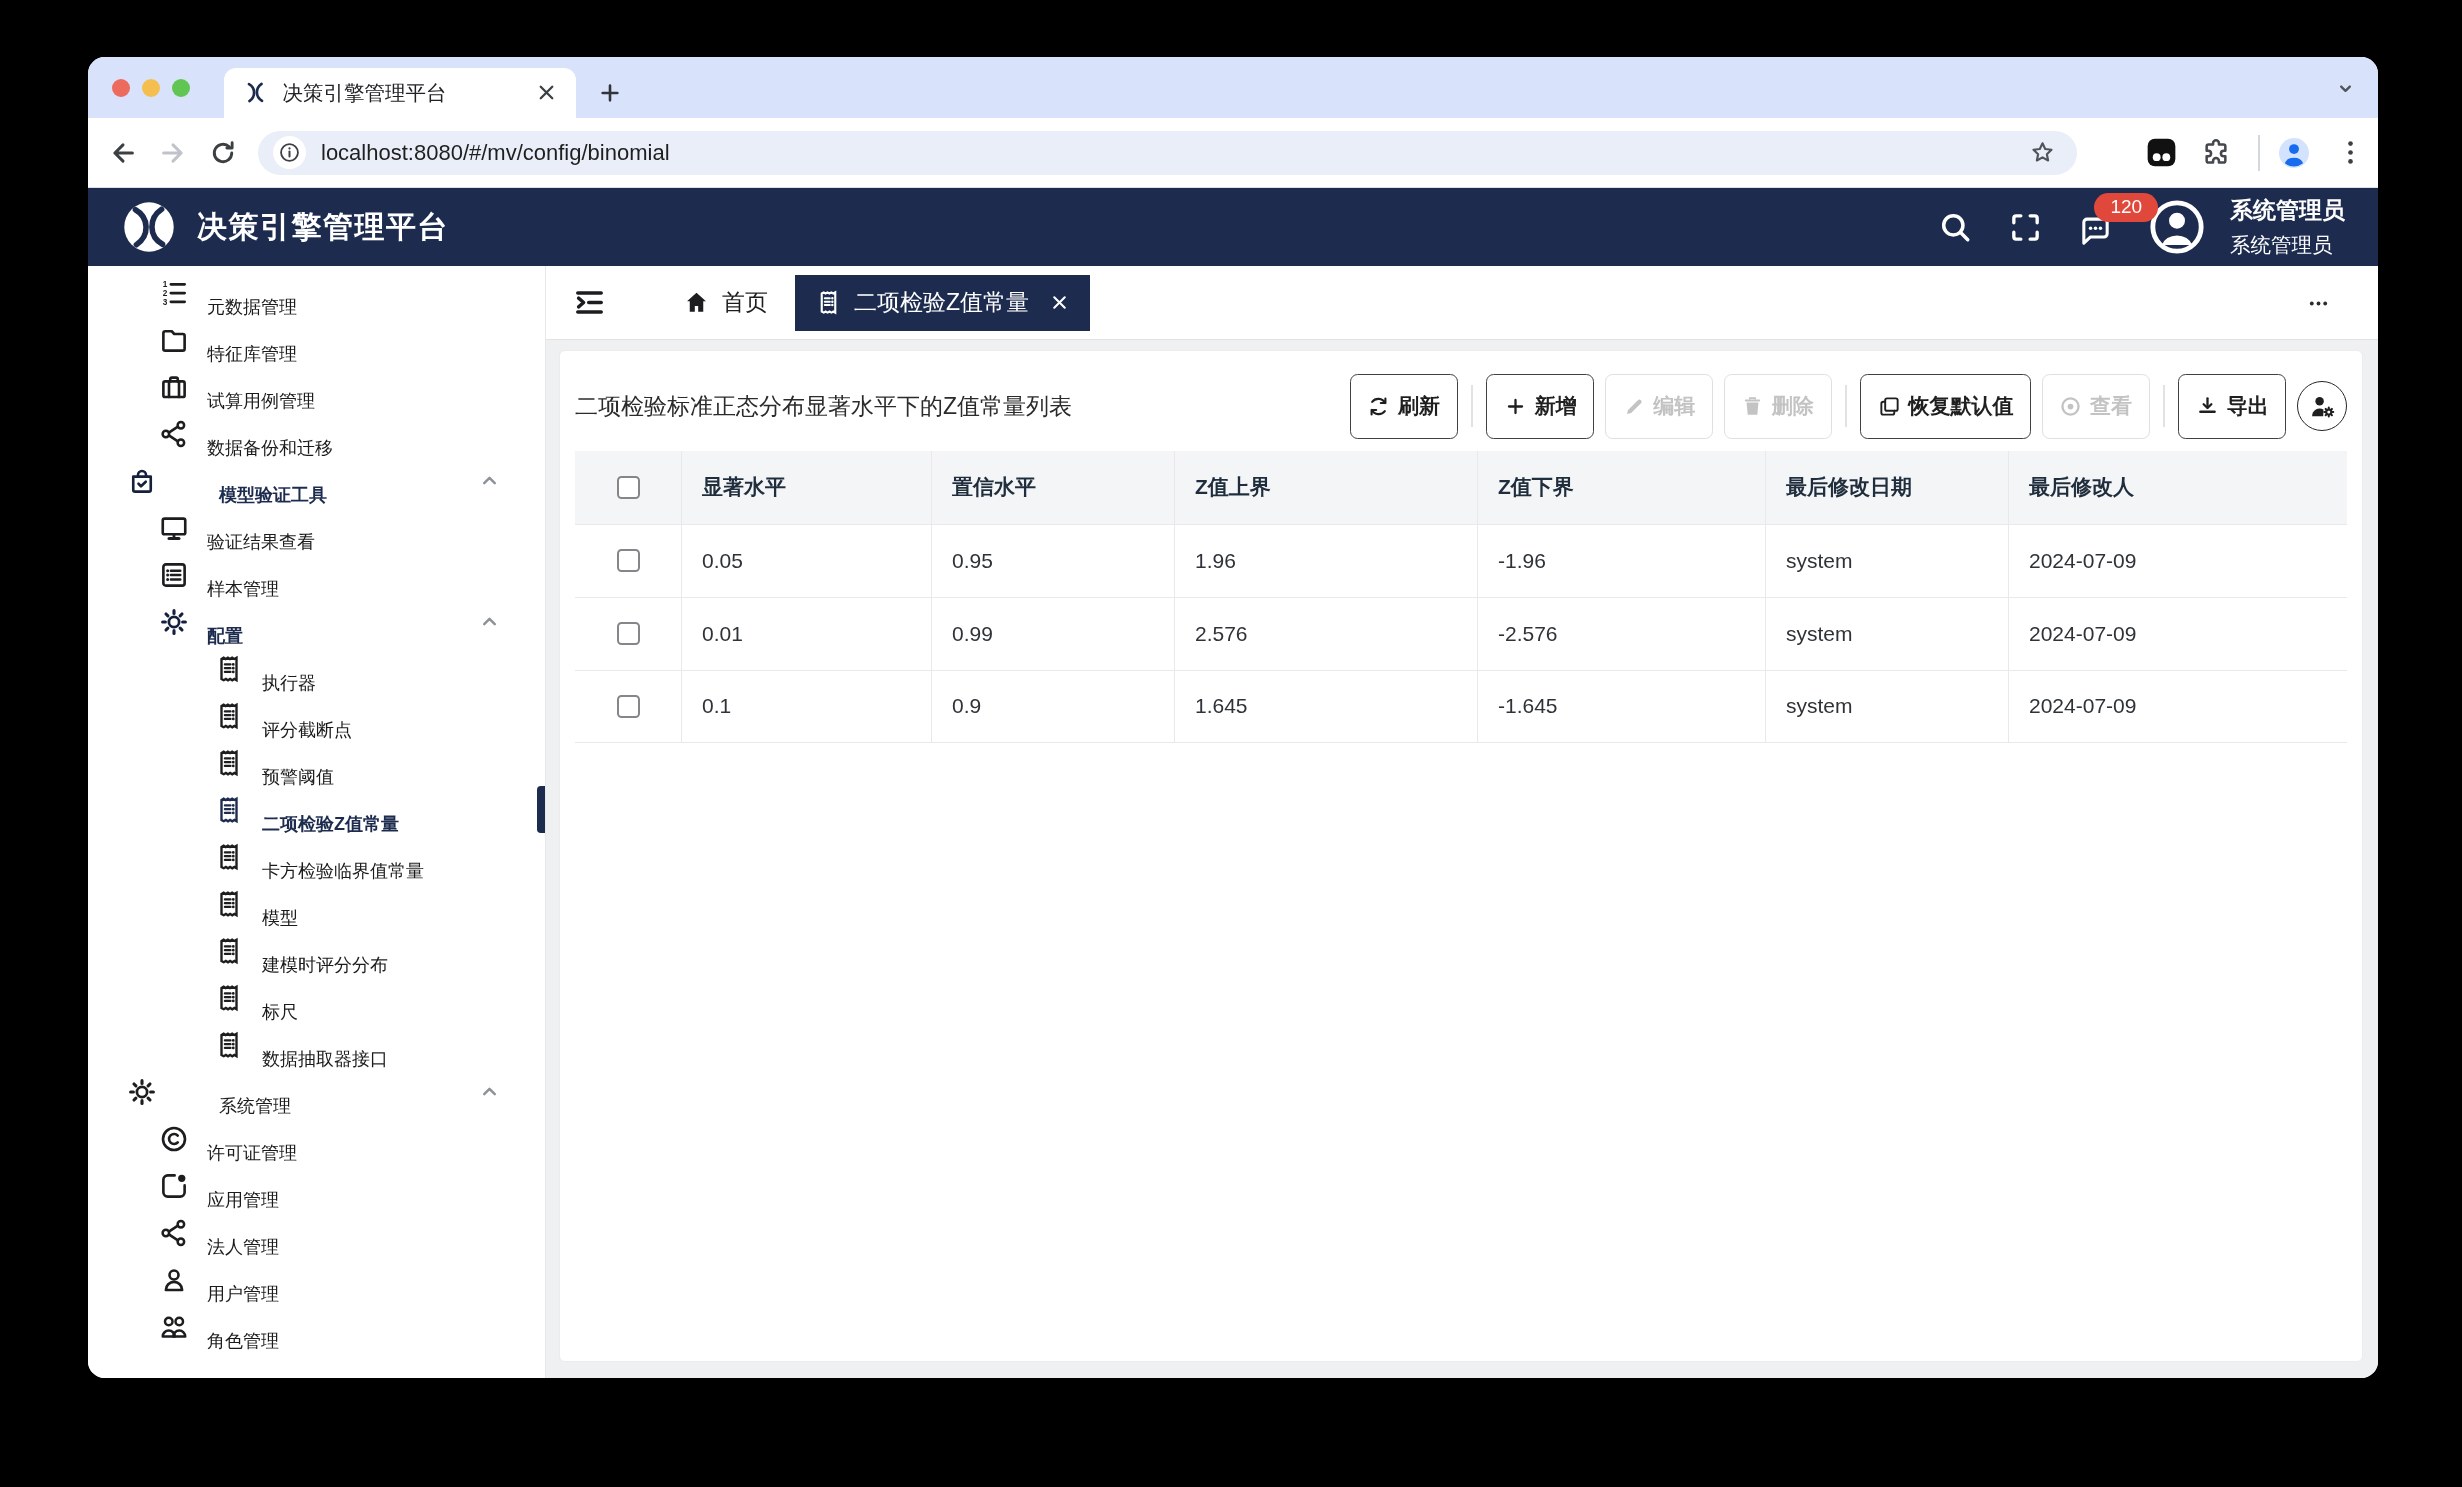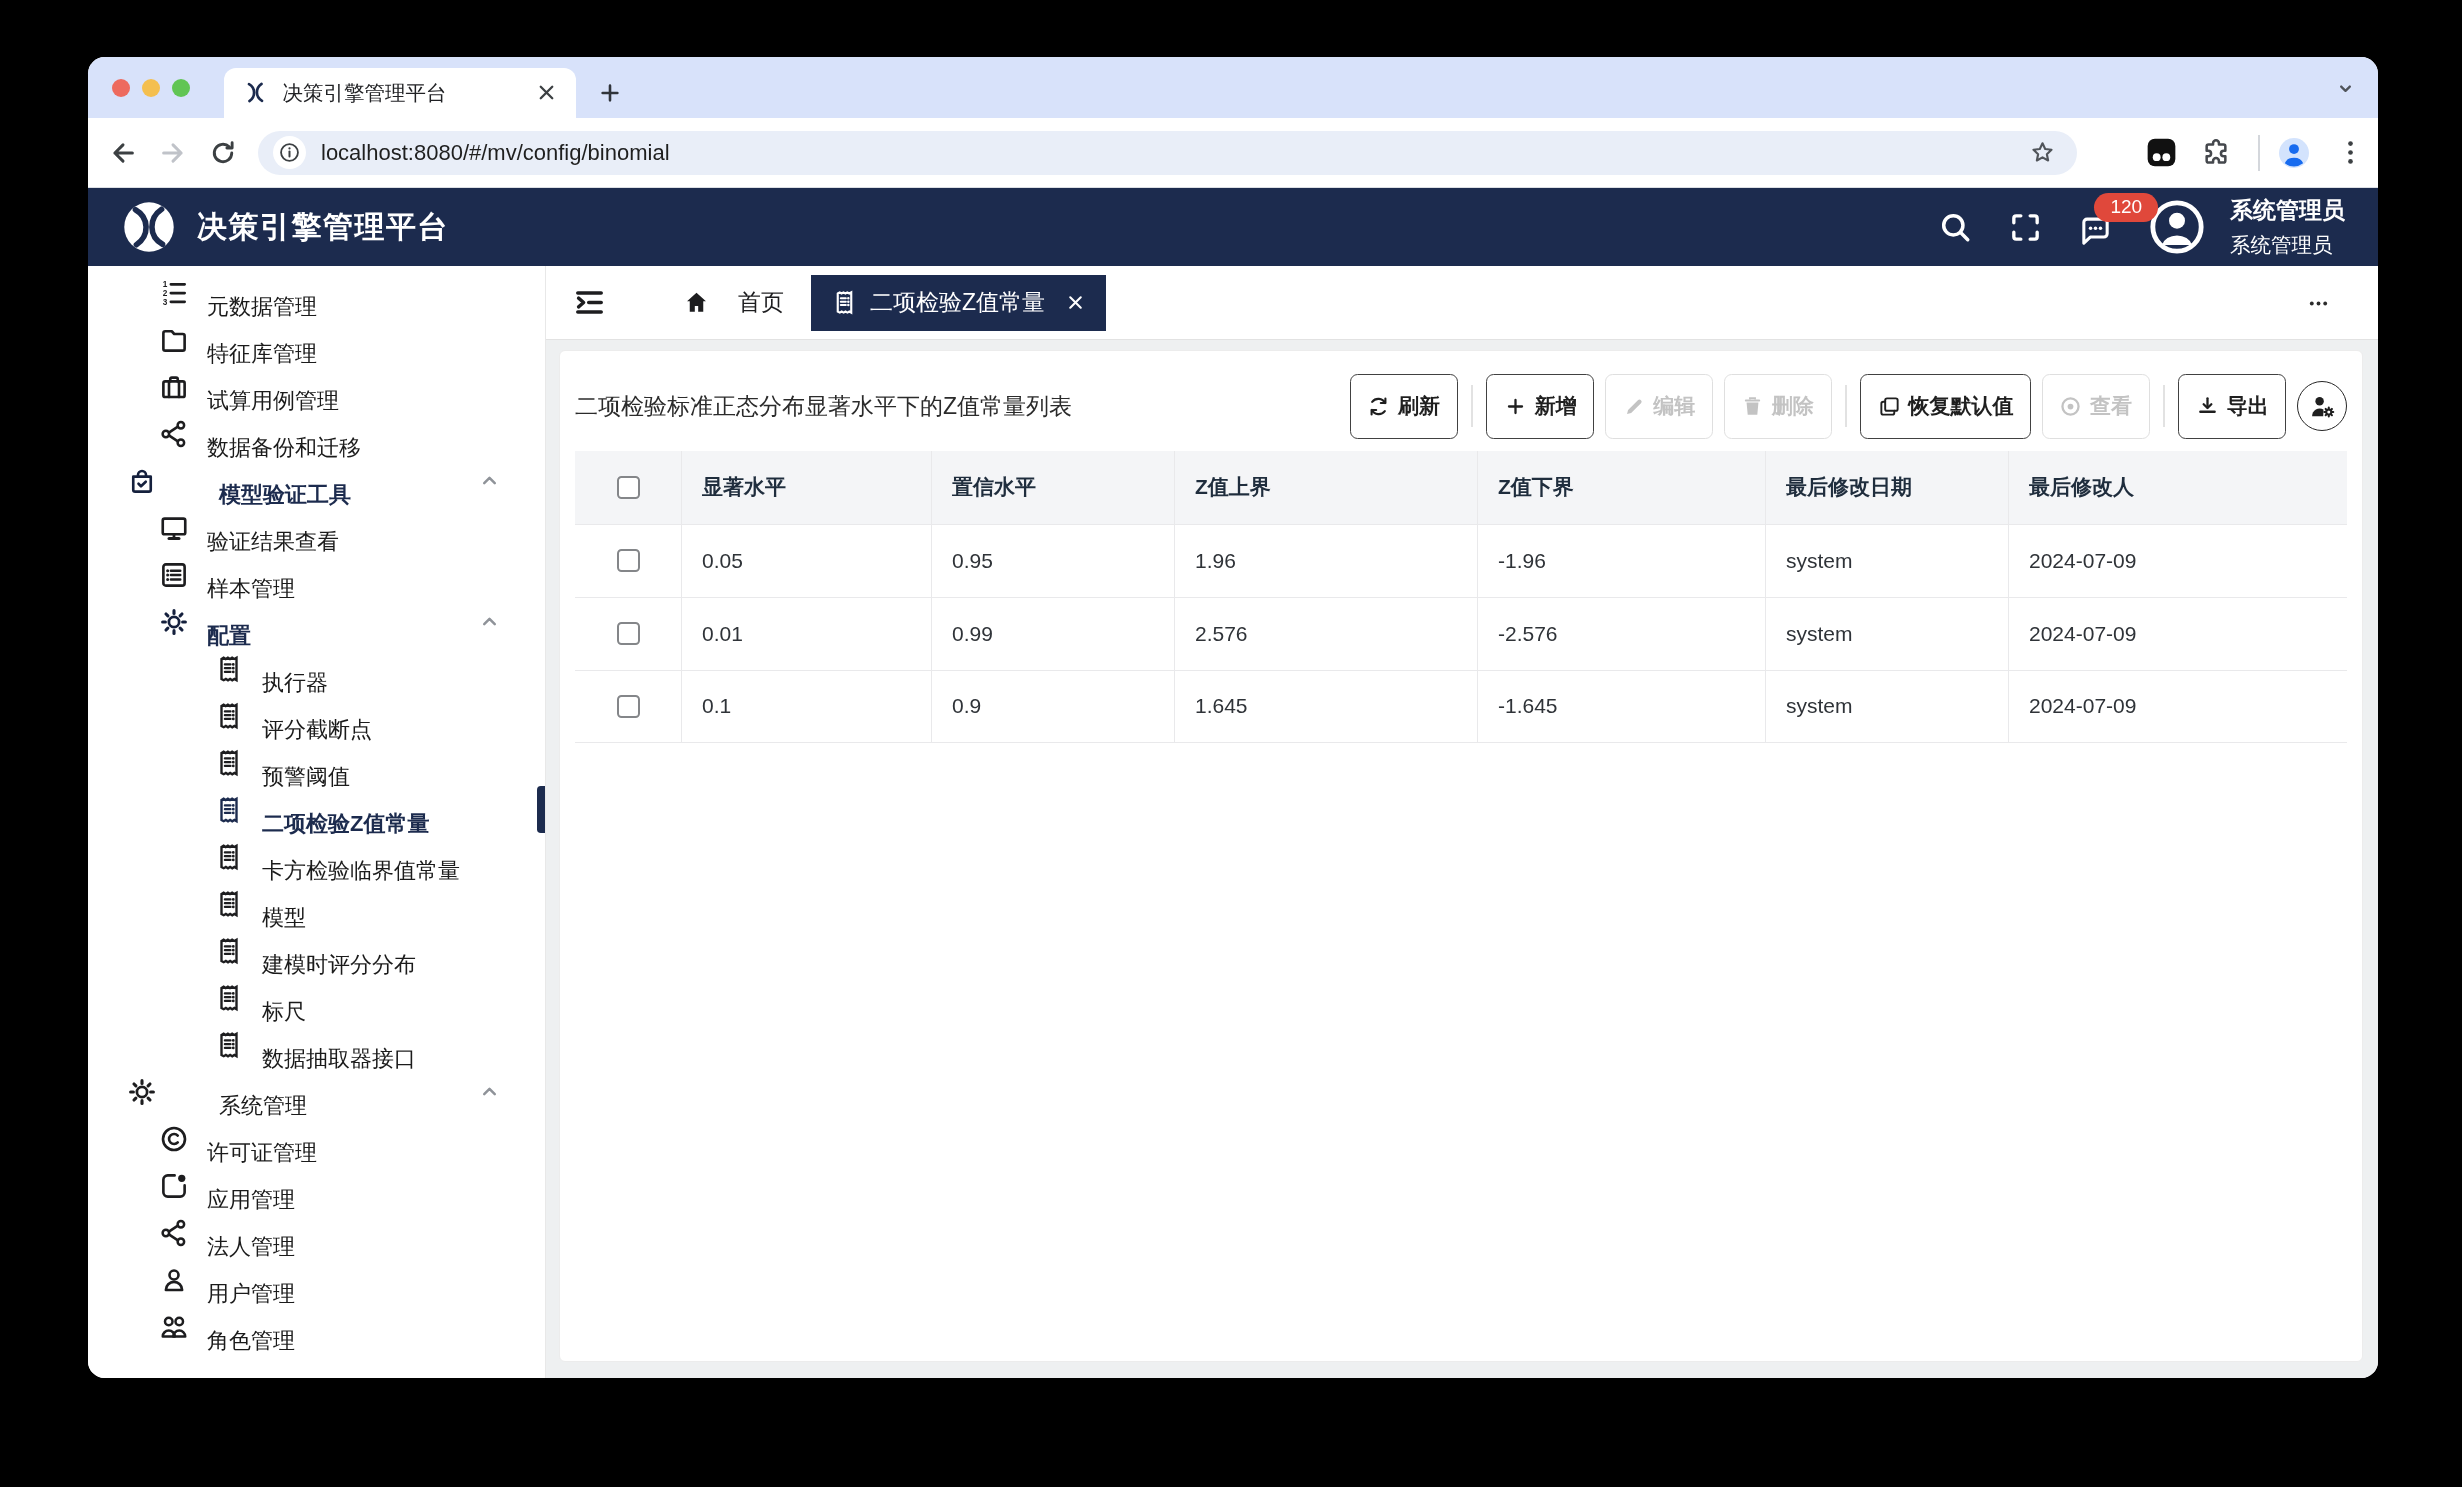--- a/index.html
+++ b/index.html
@@ -78,34 +78,34 @@
   .hdr-user .u2{color:#fff;font-size:20.5px;}
 
   
   .appbody{flex:1;display:flex;min-height:0;}
   .sidebar{width:458px;background:#fff;border-right:0.8px solid #e8e8e8;padding-top:3px;overflow:hidden;flex:0 0 auto;}
   .sd-item{height:47px;display:flex;align-items:center;position:relative;cursor:pointer;}
   .sd-item.lv1{padding-left:39px;gap:44px;}
   .sd-item.lv2{padding-left:71px;}
   .sd-item.lv3{padding-left:126px;}
   .sd-ic{width:30px;height:30px;color:#1d1d1f;margin-right:18px;}
-  .sd-label{font-size:22px;color:#1b1b1b;white-space:nowrap;margin-top:29px;}
+  .sd-label{font-size:18px;color:#1b1b1b;white-space:nowrap;margin-top:29px;}
   .sd-item.section .sd-label{font-weight:700;color:var(--navy);}
   .sd-item.section .sd-ic{color:#15203d;}
   .sd-item.selected .sd-label{font-weight:700;color:var(--navy);}
   .sd-item.selected .sd-ic{color:var(--navy);}
   .sd-chevron{width:23px;height:23px;color:#8f9399;margin-left:auto;margin-right:44px;}
   .sd-indicator{position:absolute;right:0;top:0;width:7.6px;height:47px;background:var(--navy);border-radius:3.8px 0 0 3.8px;}
 
   .content{flex:1;display:flex;flex-direction:column;background:#eef0f1;min-width:0;}
 
   
   .tabbar{height:74px;background:#fff;border-bottom:0.8px solid #e2e2e2;display:flex;align-items:center;position:relative;flex:0 0 auto;}
   .fold{width:35px;height:35px;color:#1d1d1f;margin-left:26px;}
-  .home{display:flex;align-items:center;gap:28px;margin-left:76px;cursor:pointer;}
+  .home{display:flex;align-items:center;gap:12px;margin-left:76px;cursor:pointer;}
   .home .ic{width:27px;height:27px;color:#1d1d1f;}
   .home-label{font-size:23px;color:#1d1d1f;}
   .page-tab{
     margin-left:27px;height:56px;background:var(--navy);color:#fff;display:flex;align-items:center;
     padding:0 20px;gap:12px;cursor:pointer;
   }
   .page-tab .ic{width:27px;height:27px;color:#fff;}
   .page-tab-label{font-size:23px;}
   .page-tab .tab-close{width:21px;height:21px;margin-left:7.6px;}
   .tab-more{position:absolute;right:42px;top:26px;width:35px;height:23px;color:#2b2b2b;}

